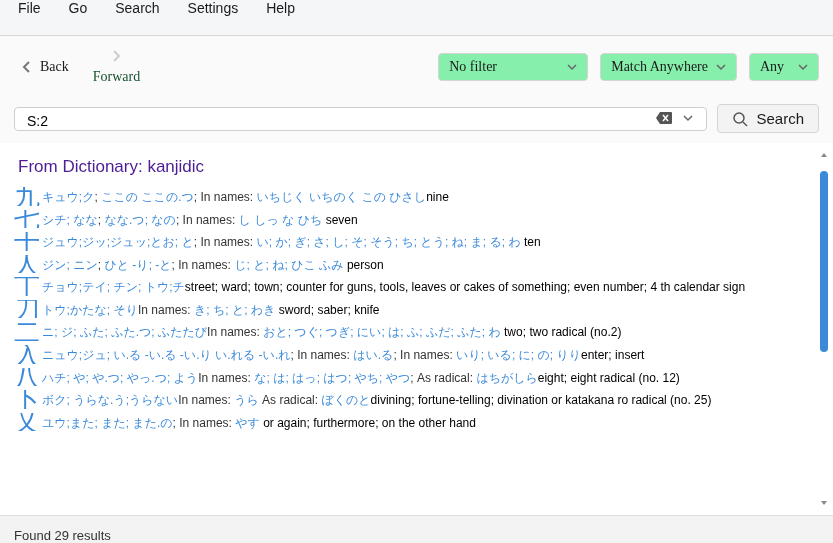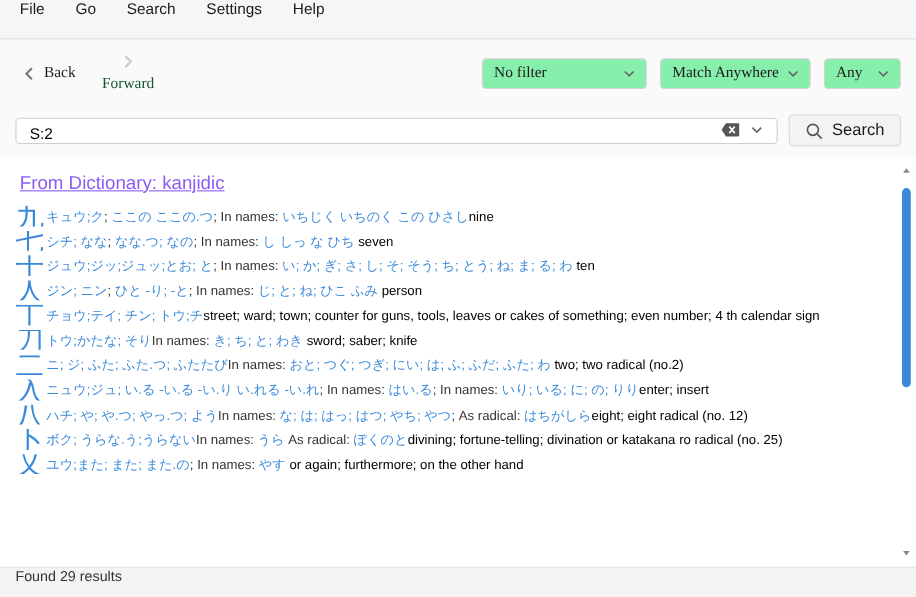--- a/index.html
+++ b/index.html
@@ -27,33 +27,33 @@
   .select.small { min-width:70px; }
 
   .searchrow { display:flex; align-items:center; gap:10px; padding:6px 14px 10px 14px; background:#fafafa; }
   .searchbox { flex:1; display:flex; align-items:flex-end; border:1px solid #cfcfcf; border-radius:4px; background:#fff; height:24px; padding:0 6px 0 10px; }
   .searchbox input { flex:1; border:none; outline:none; font-size:14px; background:transparent; }
   .iconbtn { display:flex; align-items:center; justify-content:center; width:24px; height:24px; cursor:pointer; }
   .searchbtn { display:flex; align-items:center; gap:8px; padding:5px 14px; border:1px solid #d5d5d5; border-radius:4px; background:#f3f3f3; cursor:pointer; font-size:15px; }
 
   .results-wrap { flex:1; position:relative; overflow:hidden; background:#fff; }
   .results { position:absolute; inset:0 18px 0 0; padding:10px 14px; overflow:hidden; font-size:13px; }
-  .results-header { color:#8b5cf6; font-size:17px; margin:4px 0 10px 4px;text-decoration:underline; }
+  .results-header { color:#4c1d95; font-size:17px; margin:4px 0 10px 4px; }
   .entry { margin:4px 0; line-height:18px; white-space:nowrap; overflow:hidden; text-overflow:clip; }
   .kanji { color:#3b8ad9; font-size:26px; font-weight:400; vertical-align:middle; margin-right:2px; }
   .reading { color:#3b8ad9; font-size:12px; vertical-align:middle; }
   .label { color:#333; font-size:12px; vertical-align:middle; }
   .meaning { color:#000000; font-size:12px; vertical-align:middle; }
 
   .scrollbar { position:absolute; right:4px; top:6px; bottom:6px; width:10px; }
   .scrollbar .arrow { height:12px; display:flex; align-items:center; justify-content:center; cursor:pointer; }
   .scrollbar .track { position:absolute; top:22px; bottom:14px; left:0; right:0; }
   .scrollbar .thumb { position:absolute; left:1px; right:1px; top:0; height:56%; background:#3b8ad9; border-radius:4px; }
 
-  .statusbar { height:28px; background:#f3f3f3; border-top:1px solid #ddd; display:flex; align-items:flex-start; padding:0 14px; font-size:13px; color:#333; }
+  .statusbar { height:28px; background:#f3f3f3; border-top:1px solid #ddd; display:flex; align-items:flex-end; padding:0 14px; font-size:13px; color:#333; }
 
   
   .chev { width:10px; height:10px; }
 </style>
 </head>
 <body>
 
 <div class="window">
 
 

